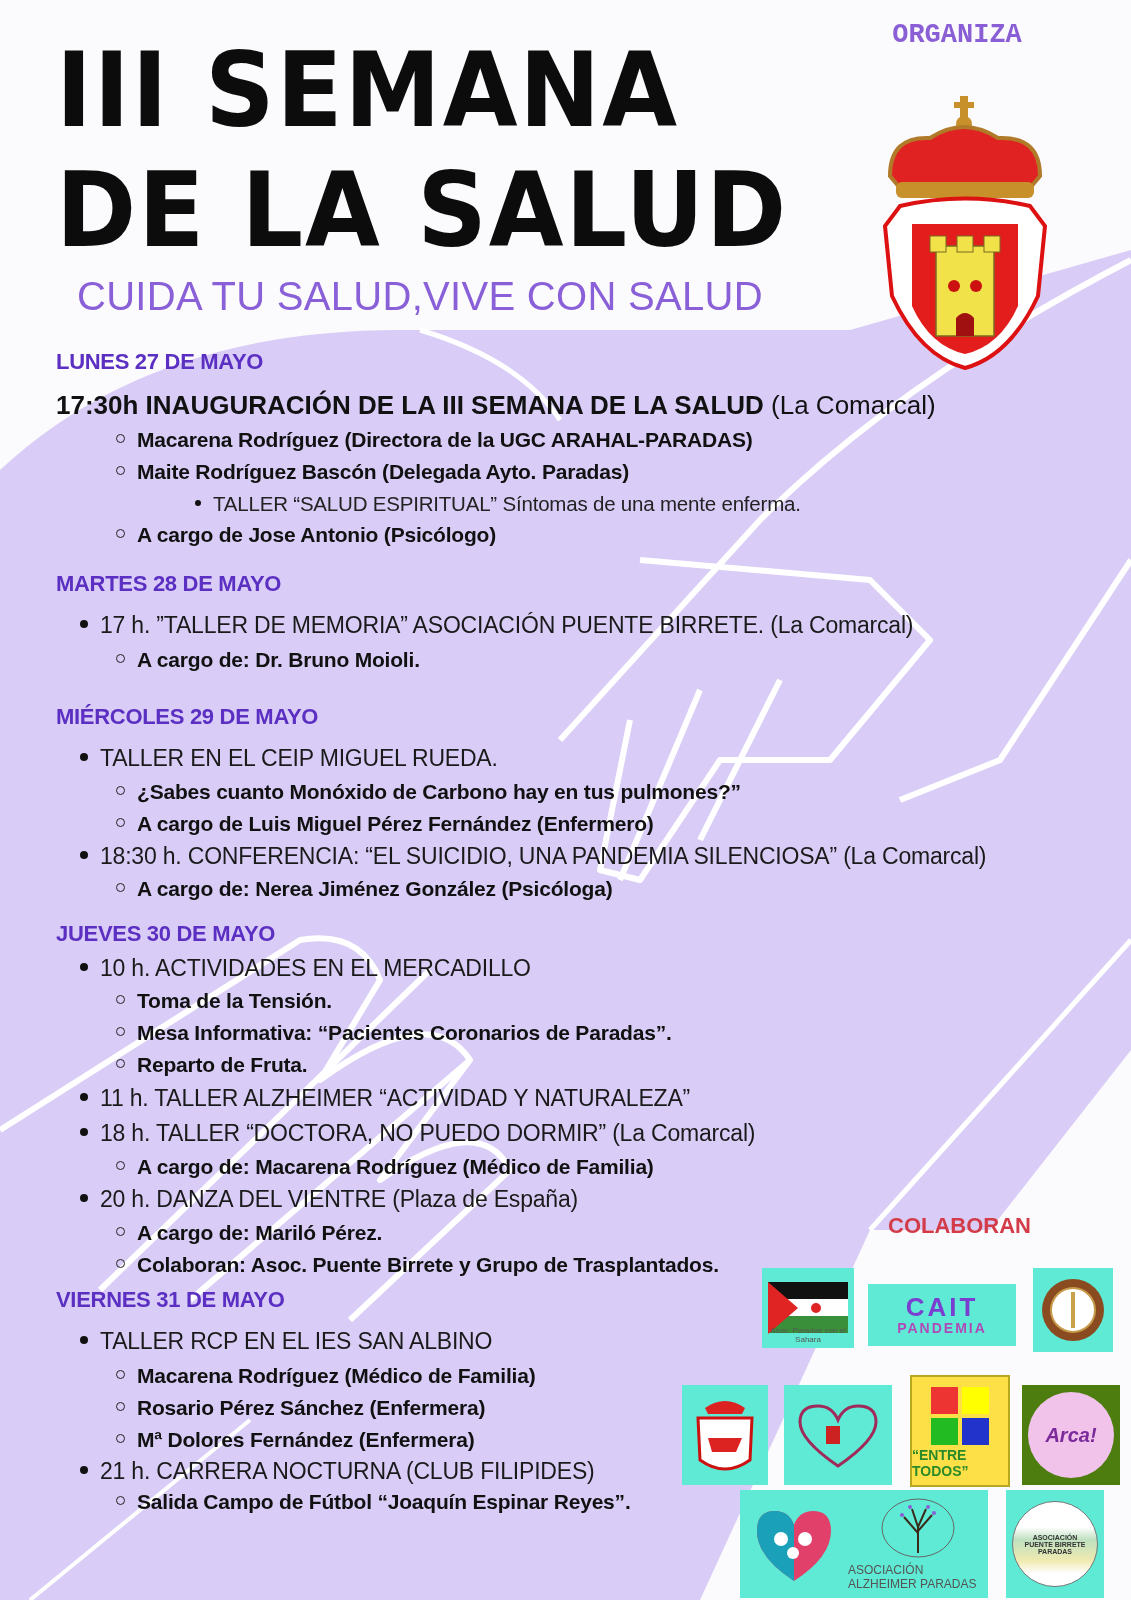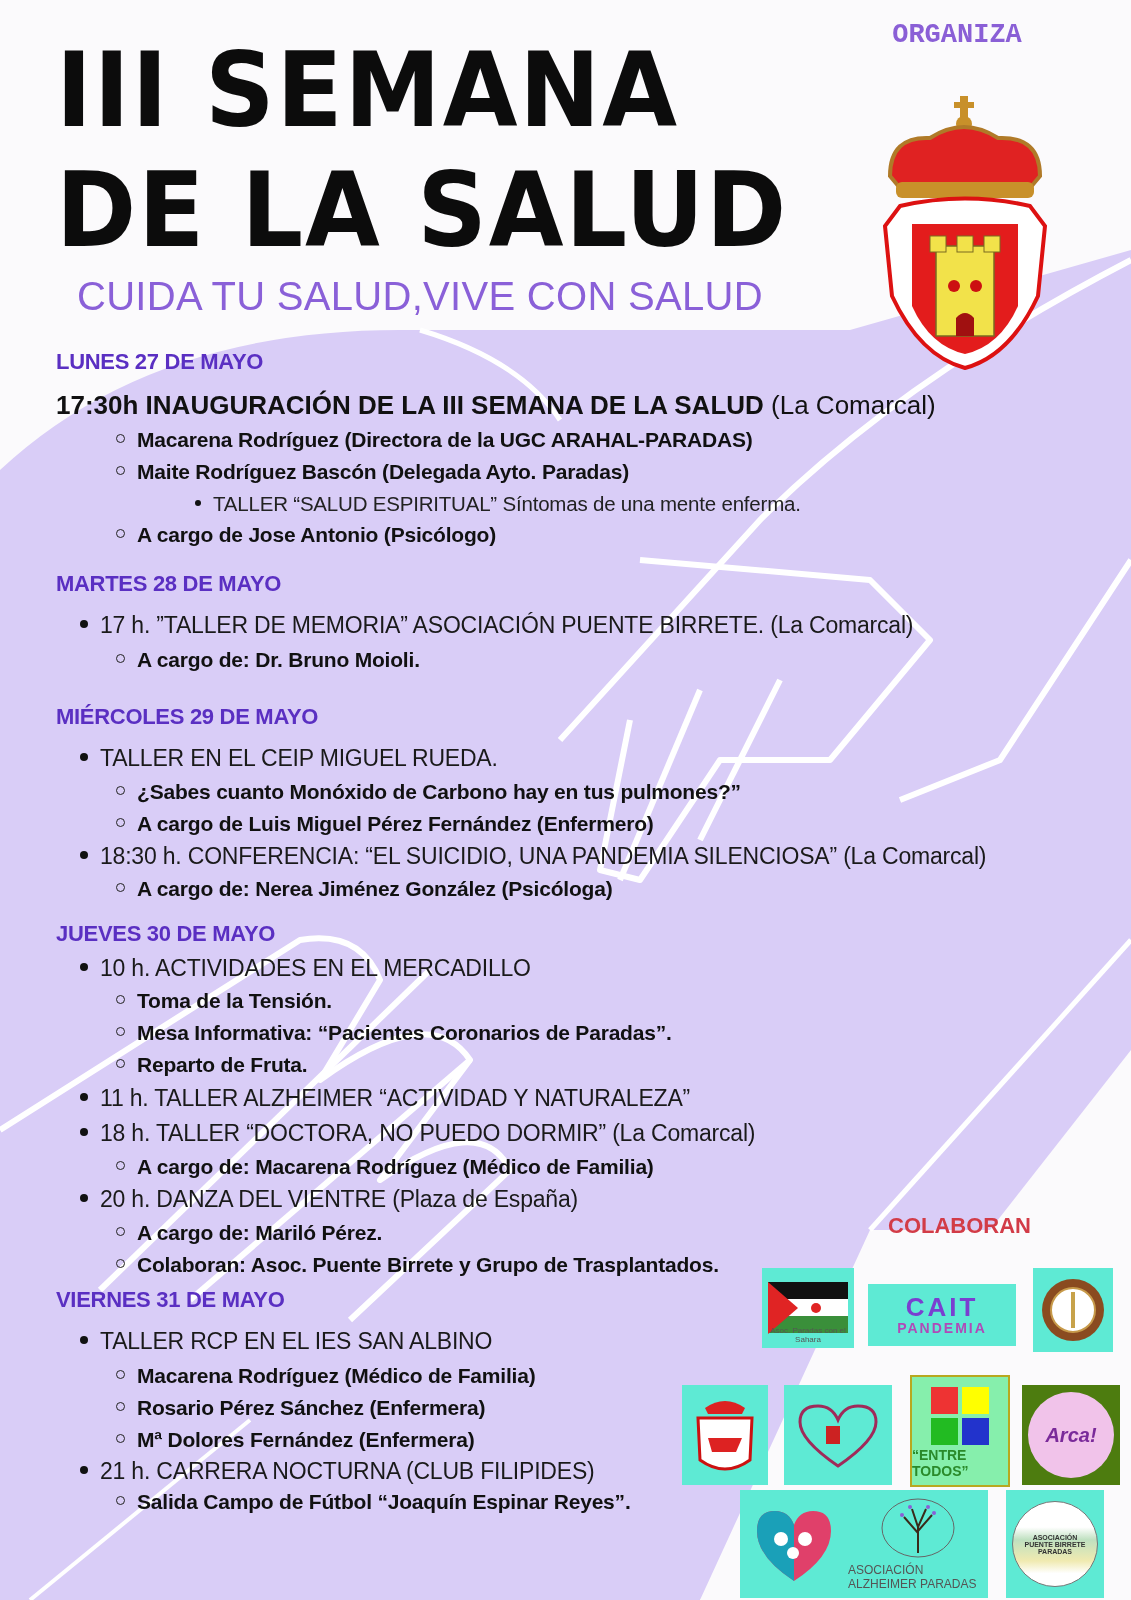--- a/index.html
+++ b/index.html
@@ -225,21 +225,21 @@
   </svg>
 </div>
 
 <div class="logo" style="left:784px;top:1385px;width:108px;height:100px">
   <svg width="92" height="70" viewBox="0 0 92 70">
     <path d="M46 66 Q 8 40 8 22 Q 8 6 26 6 Q 40 6 46 20 Q 52 6 66 6 Q 84 6 84 22 Q 84 40 46 66 Z" fill="none" stroke="#a02a5a" stroke-width="3"></path>
       <rect x="34" y="26" width="14" height="18" fill="#c22"></rect>
   </svg>
 </div>
 
-<div class="logo" style="left:910px;top:1375px;width:100px;height:112px;background:#86efac;border:2px solid #b8a820;flex-direction:column;justify-content:flex-end;padding-bottom:6px">
+<div class="logo" style="left:910px;top:1375px;width:100px;height:112px;background:#fde047;border:2px solid #b8a820;flex-direction:column;justify-content:flex-end;padding-bottom:6px">
   <svg width="62" height="62" viewBox="0 0 62 62">
     <rect x="2" y="2" width="27" height="27" fill="#e33"></rect>
       <rect x="33" y="2" width="27" height="27" fill="#ff0"></rect>
       <rect x="2" y="33" width="27" height="27" fill="#2b2"></rect>
       <rect x="33" y="33" width="27" height="27" fill="#23c"></rect>
   </svg>
   <span style="font-weight:700;font-size:14px;color:#2a8a2a">“ENTRE TODOS”</span>
 </div>
 
 <div class="logo" style="left:1022px;top:1385px;width:98px;height:100px;background:#4d7c0f">

